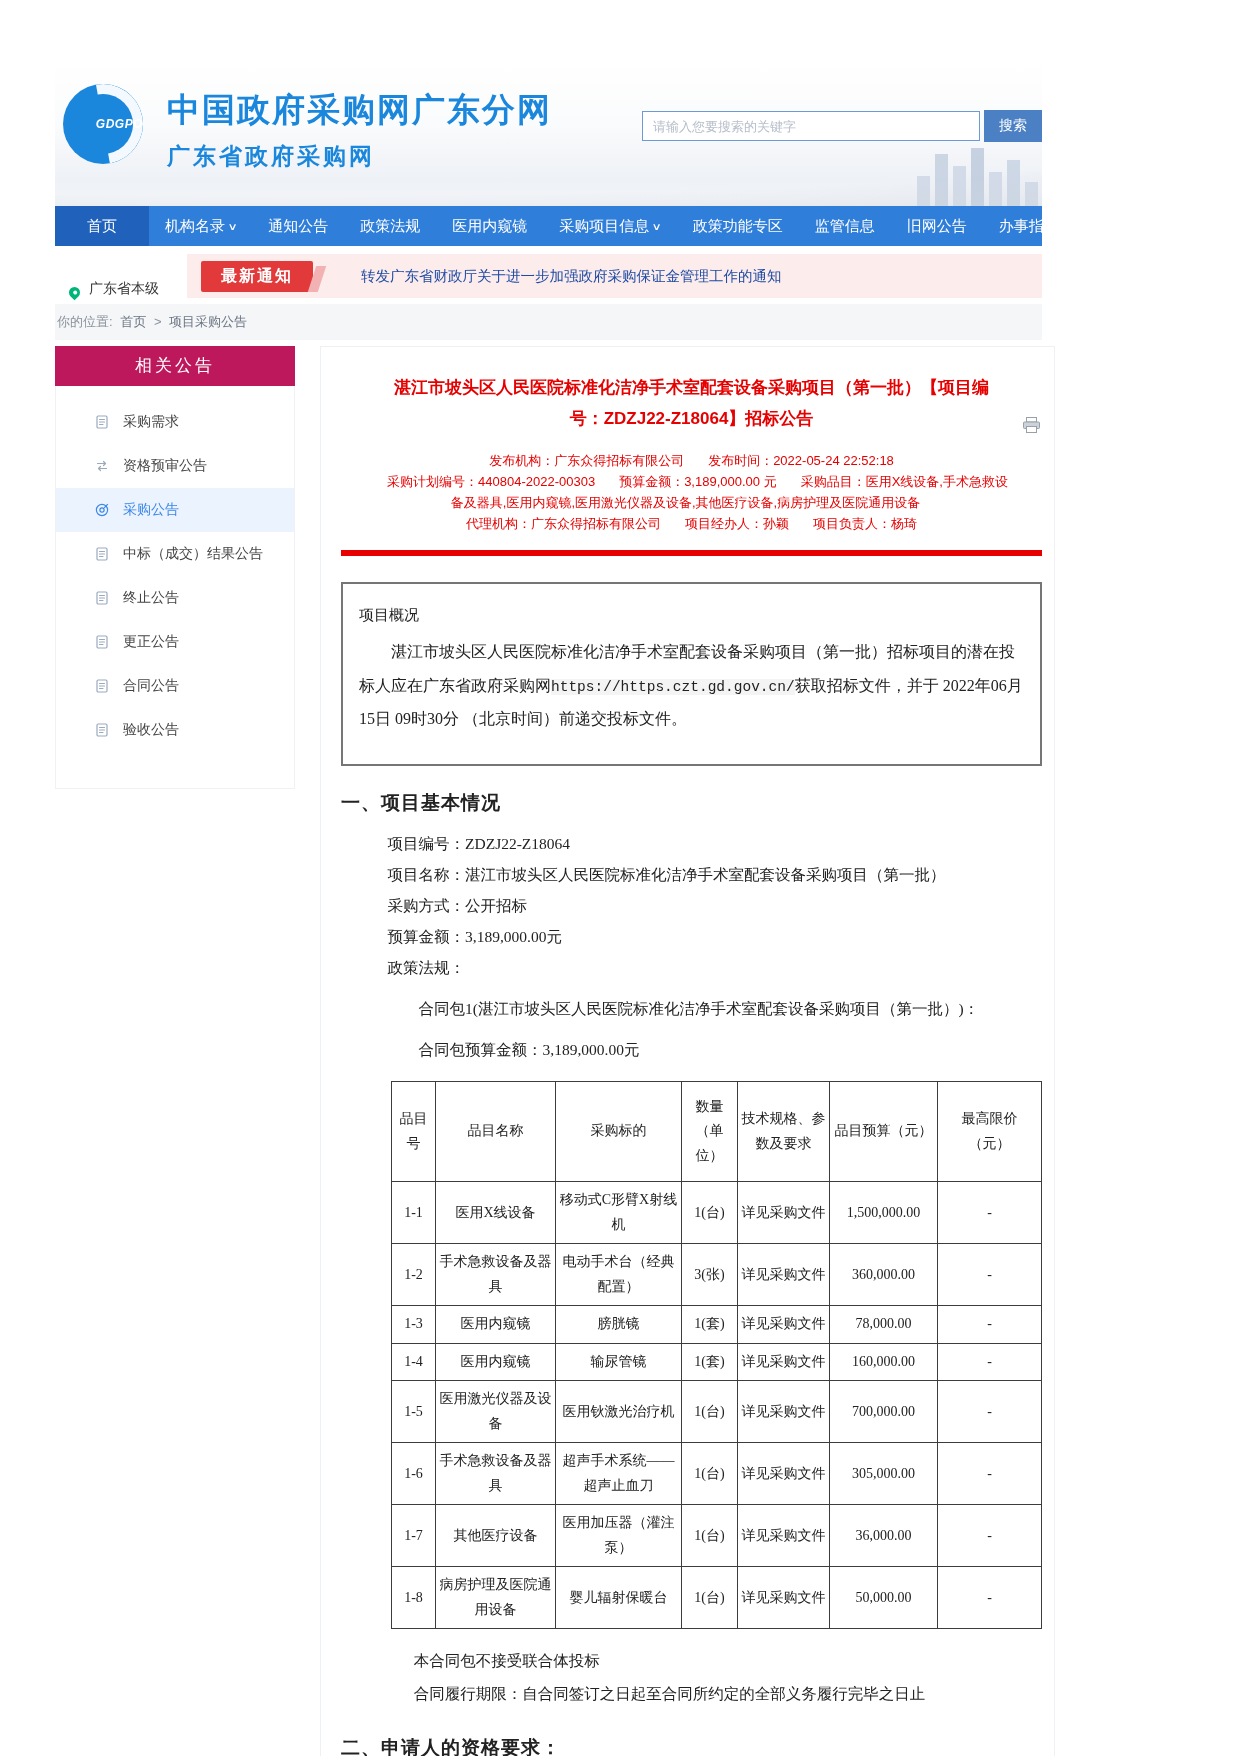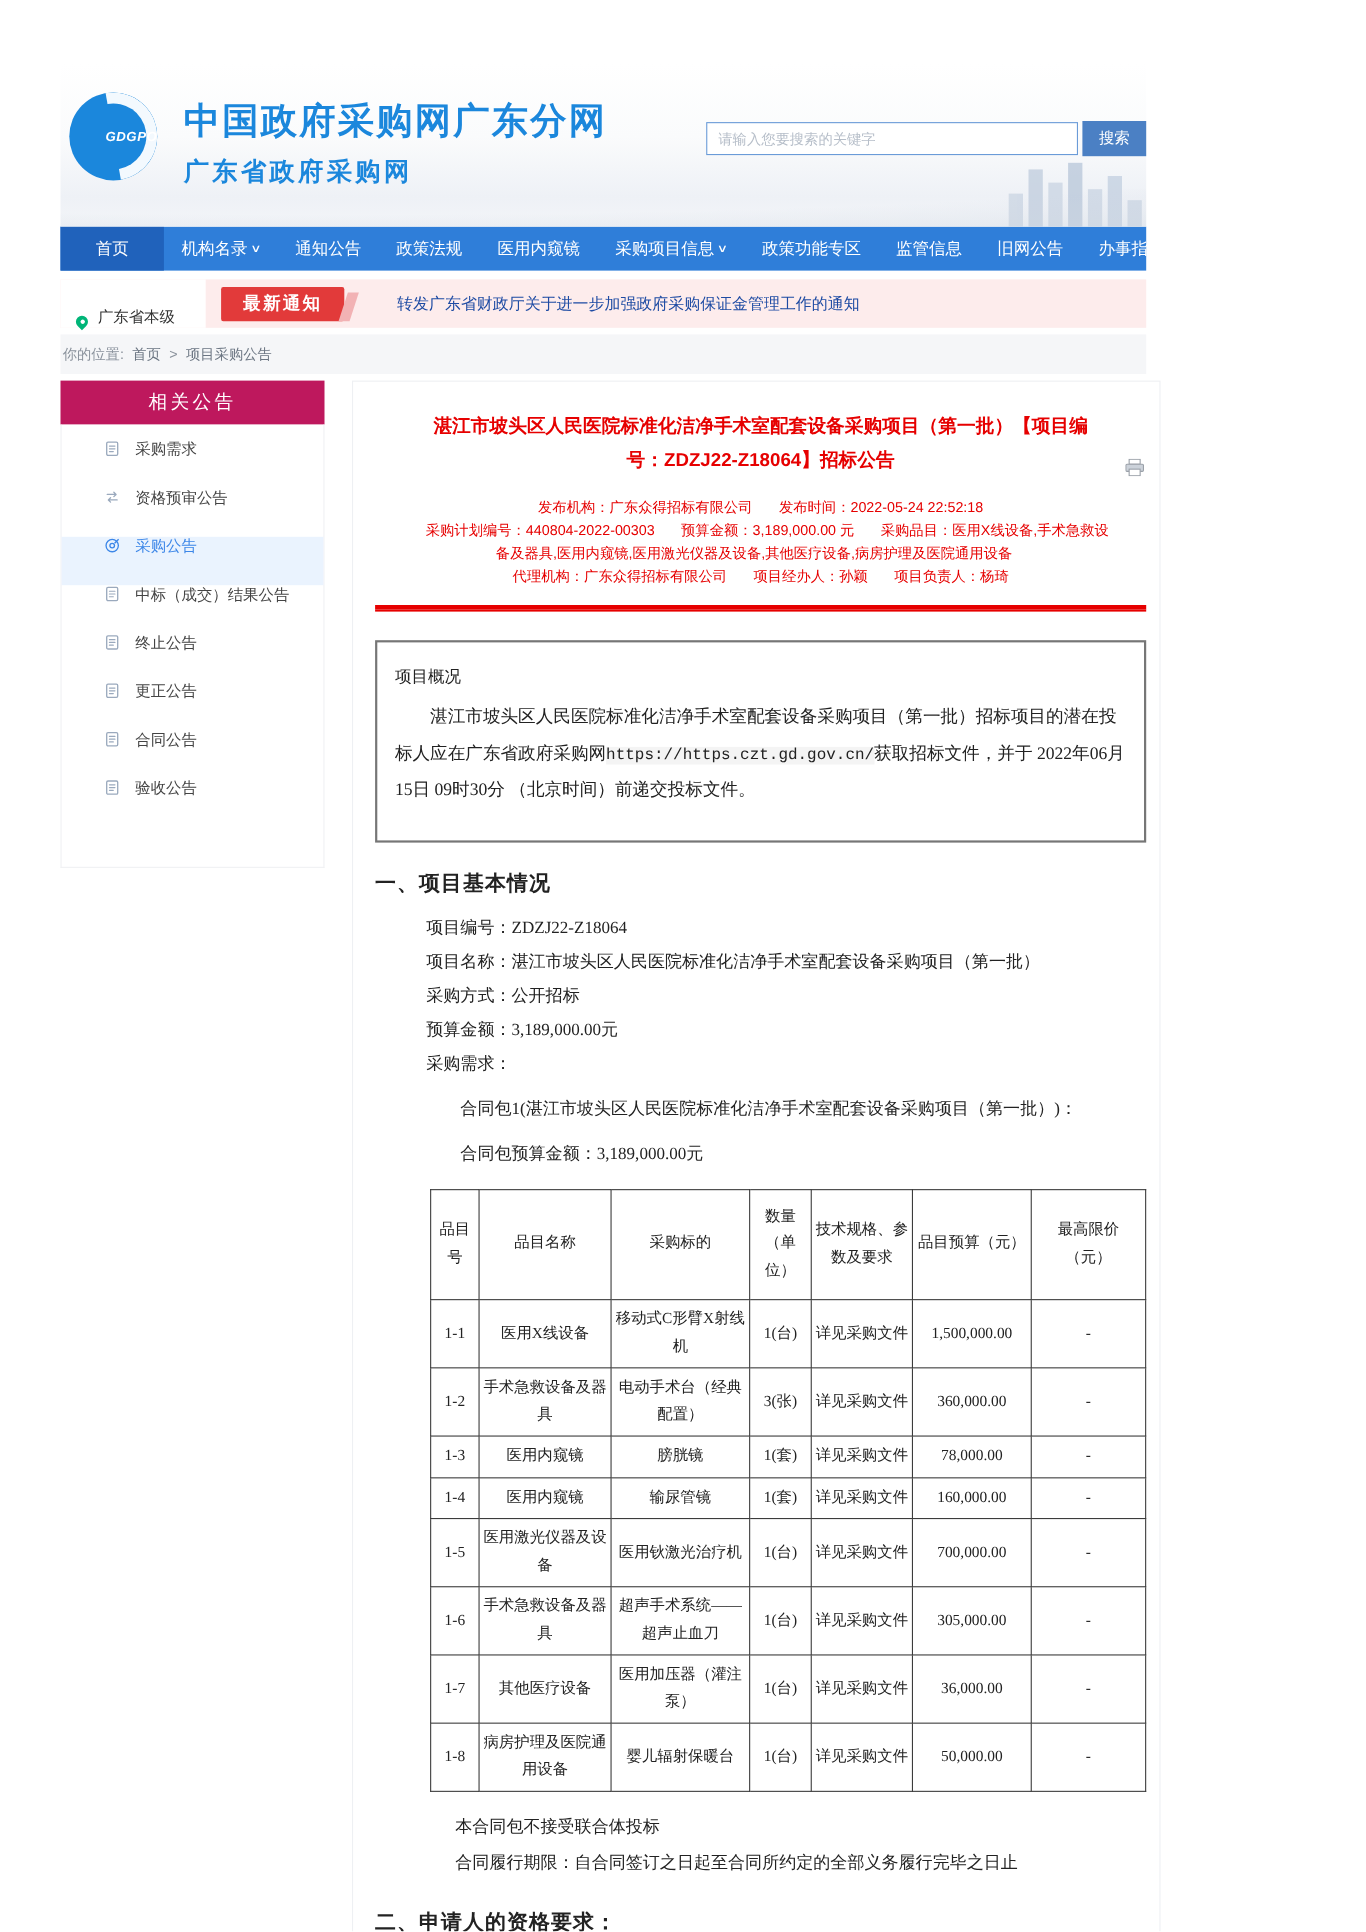--- a/index.html
+++ b/index.html
@@ -57,21 +57,21 @@
   .breadcrumb-strip { margin-top:6px; height:36px; background:#f5f6f8; display:flex; align-items:center; }
   .breadcrumb { font-size:13px; color:#8a929c; padding-left:2px; }
   .breadcrumb a { color:#6b7582; text-decoration:none; margin:0 4px; cursor:pointer; }
 
   
   .main { display:flex; gap:25px; margin-top:6px; align-items:flex-start; }
   .sidebar { width:240px; flex:0 0 240px; }
   .sidebar-title { height:40px; line-height:40px; background:#be185d; color:#fff; text-align:center;
     font-size:17px; letter-spacing:3px; }
   #sidebar-list { list-style:none; background:#fff; border:1px solid #f0f1f3; border-top:none; padding:14px 0 36px; }
-  #sidebar-list li { display:flex; align-items:flex-start; gap:13px; height:44px; padding-left:38px;
+  #sidebar-list li { display:flex; align-items:center; gap:13px; height:44px; padding-left:38px;
     font-size:14px; color:#444; cursor:pointer; }
   #sidebar-list li.active { background:#eaf3fe; color:#3d87e8; }
   .icn { width:16px; height:16px; display:inline-flex; }
   .icn svg { width:16px; height:16px; }
 
   
   .content { flex:1; background:#fff; border:1px solid #eef0f3; padding:26px 12px 40px 20px; min-height:1330px; }
   .title-row { position:relative; }
   .article-title { font-size:17px; font-weight:bold; color:#e60000; text-align:center; line-height:1.8;
     margin:0 52px 16px; font-family:"Liberation Sans", sans-serif; }
@@ -286,21 +286,21 @@
             <div class="ov-heading">项目概况</div>
             <p class="ov-para"><span>湛江市坡头区人民医院标准化洁净手术室配套设备采购项目（第一批）招标项目的潜在投标人应在广东省政府采购网</span><span class="url">https://https.czt.gd.gov.cn/</span><span>获取招标文件，并于 2022年06月15日 09时30分 （北京时间）前递交投标文件。</span></p>
           </div>
 
           <h2 class="sec">一、项目基本情况</h2>
           <div id="sec1-lines">
               <p class="doc-line">项目编号：ZDZJ22-Z18064</p>
               <p class="doc-line">项目名称：湛江市坡头区人民医院标准化洁净手术室配套设备采购项目（第一批）</p>
               <p class="doc-line">采购方式：公开招标</p>
               <p class="doc-line">预算金额：3,189,000.00元</p>
-              <p class="doc-line">采购需求：</p>
+              <p class="doc-line">政策法规：</p>
             </div>
           <p class="pkg">合同包1(湛江市坡头区人民医院标准化洁净手术室配套设备采购项目（第一批）)：</p>
           <p class="pkg">合同包预算金额：3,189,000.00元</p>
 
           <table id="items-table">
             <colgroup>
               <col class="c1">
                 <col class="c2">
                 <col class="c3">
                 <col class="c4">

